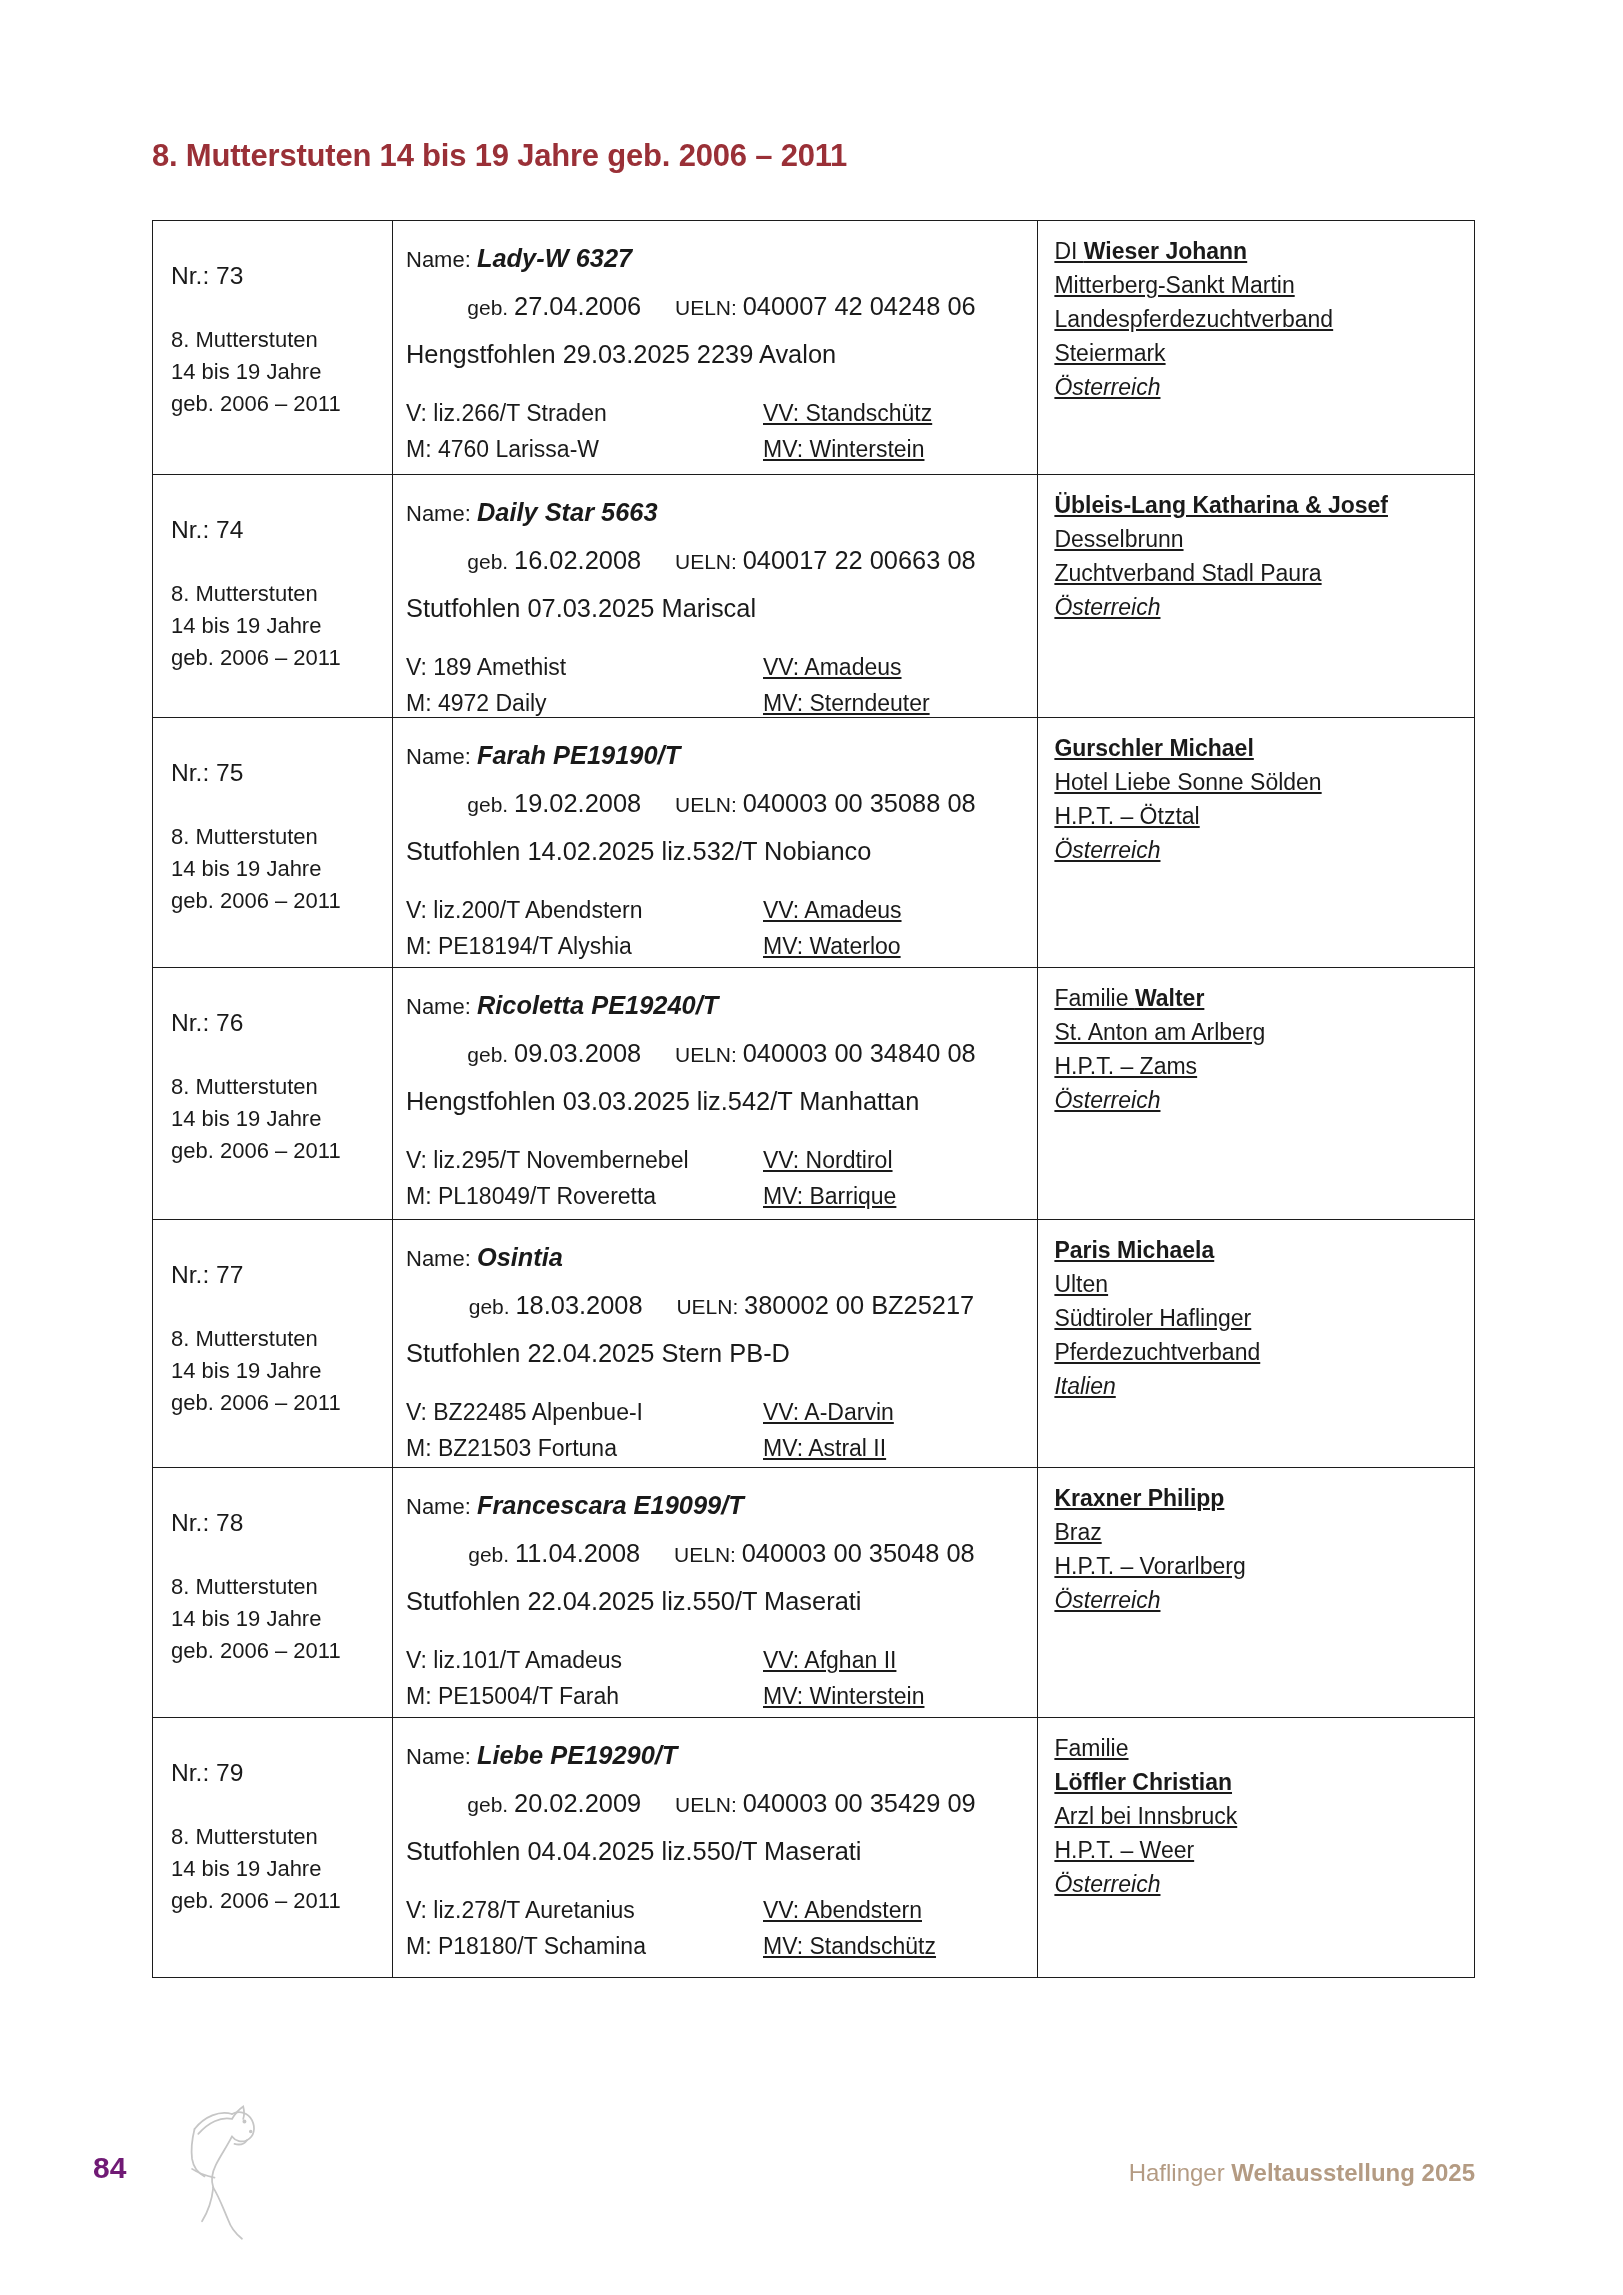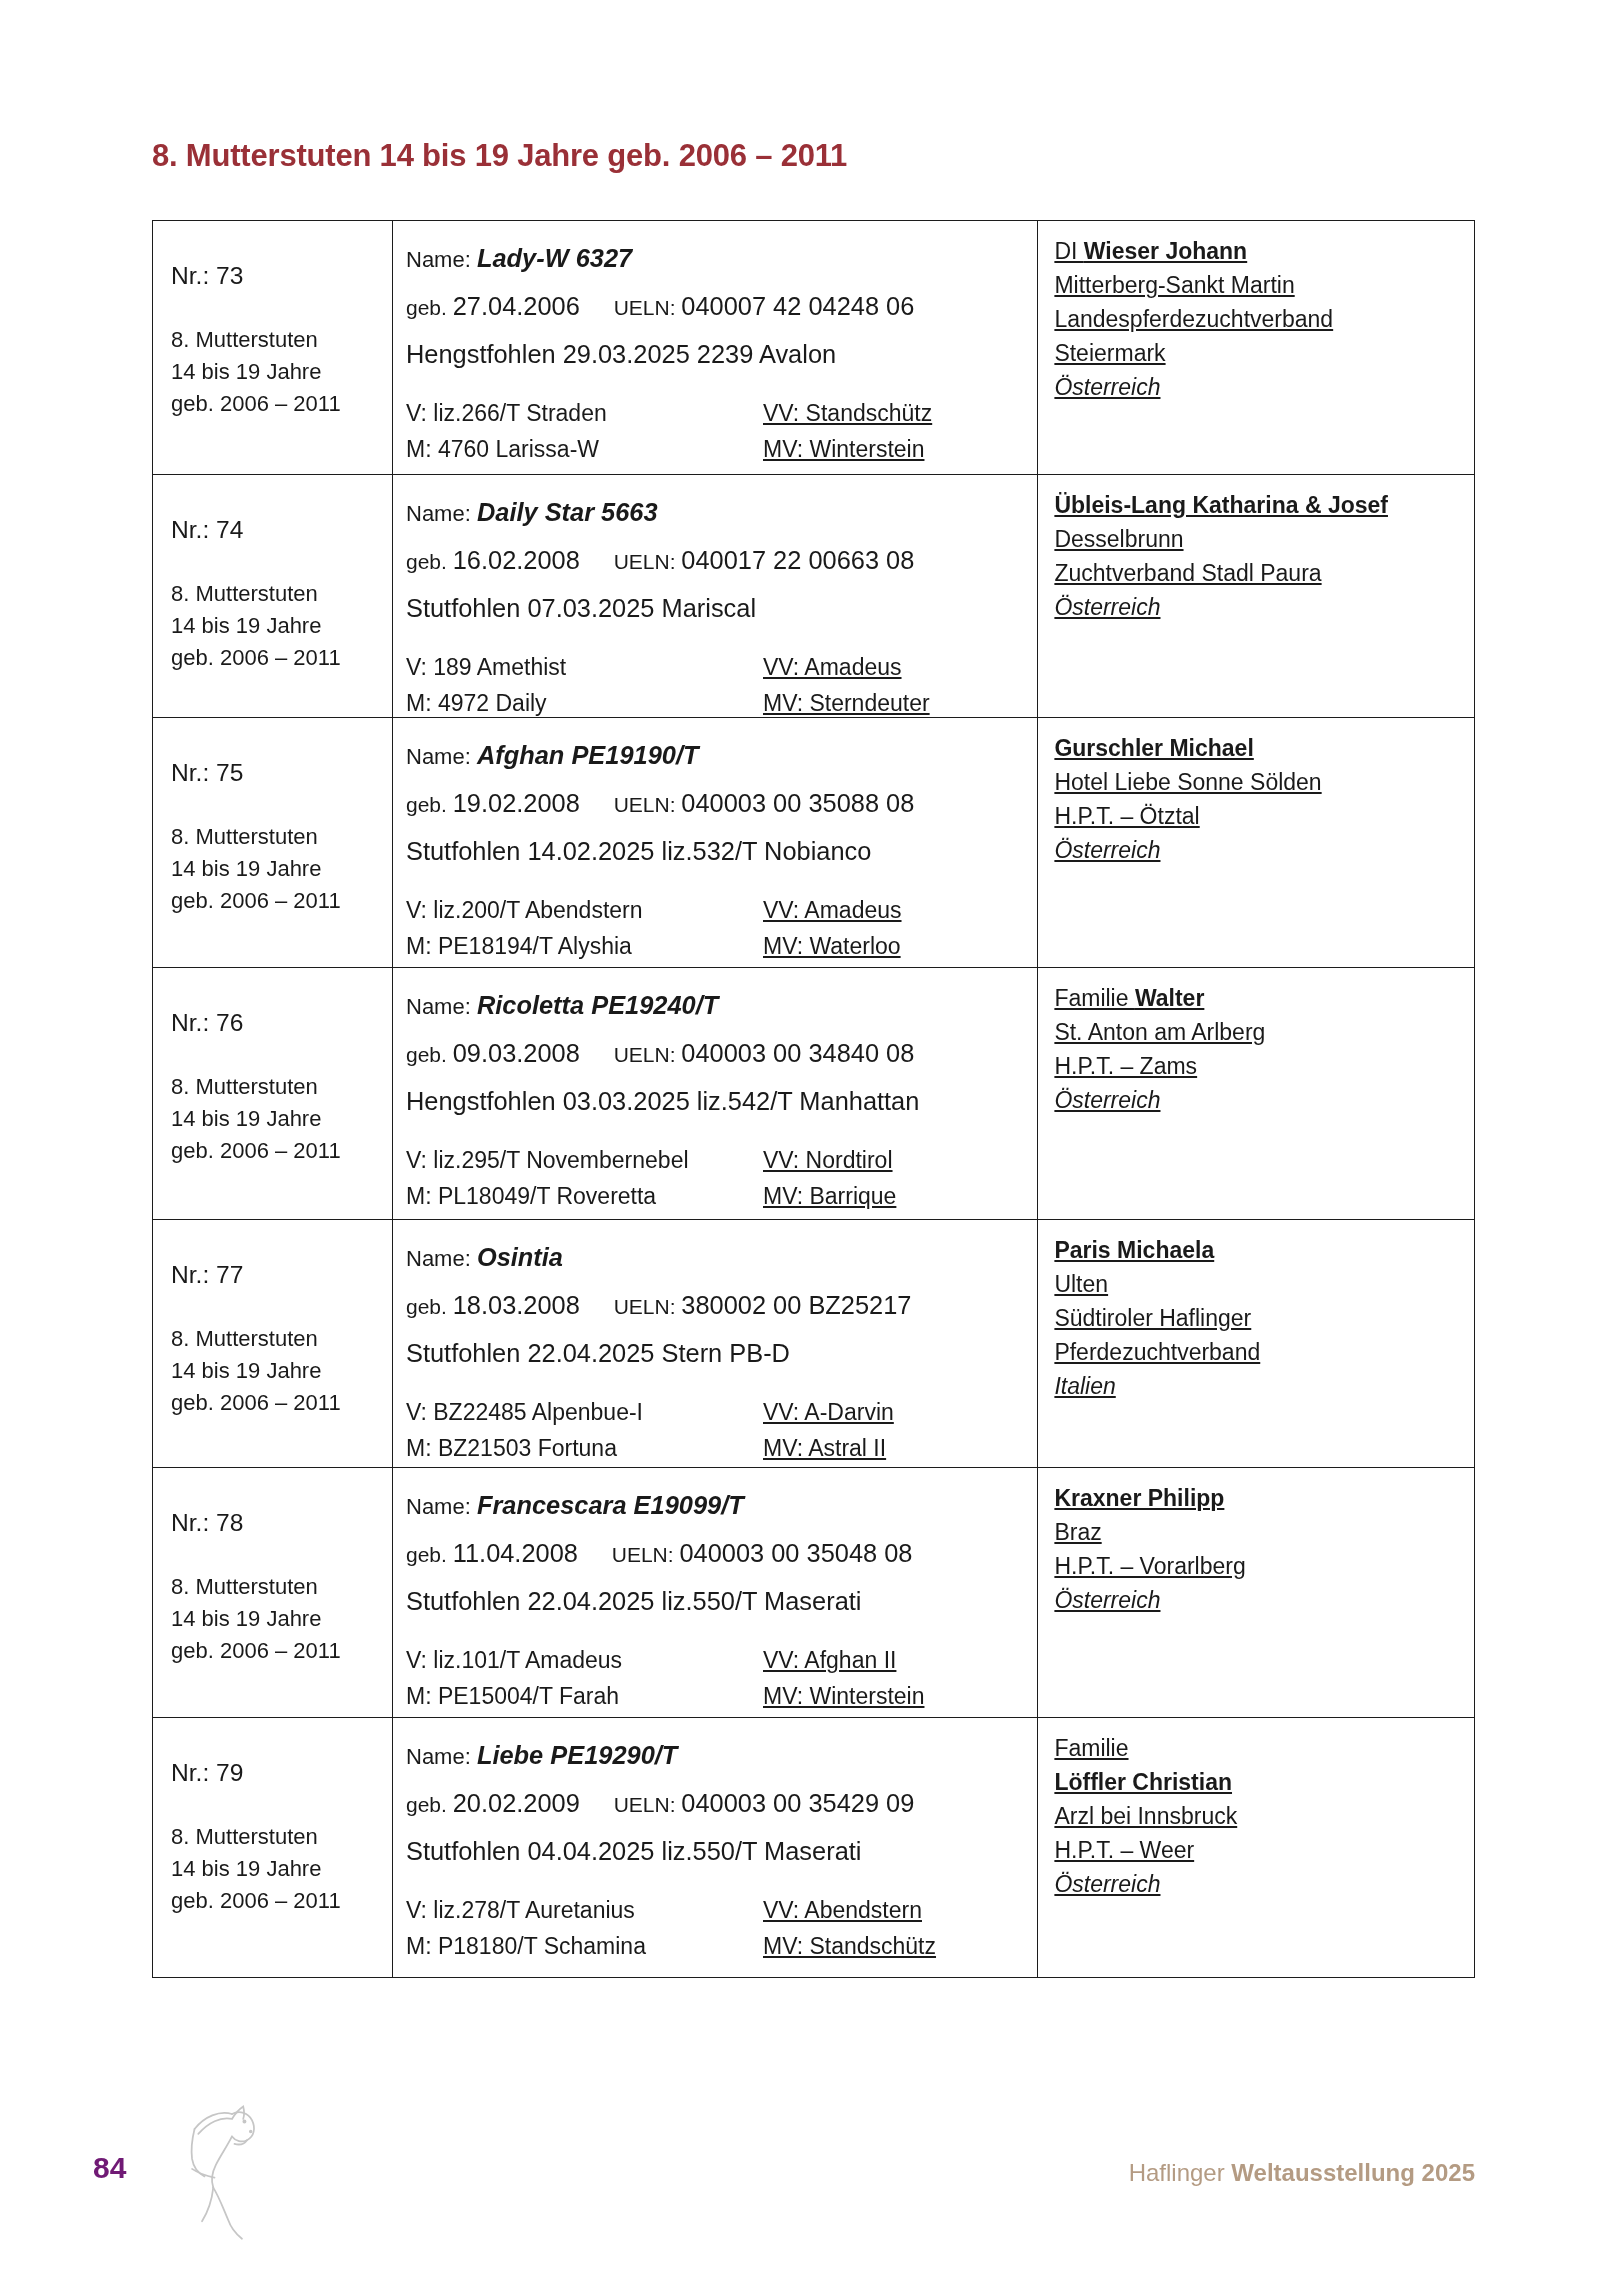--- a/index.html
+++ b/index.html
@@ -30,21 +30,21 @@
   .c1{flex:0 0 240px;border-right:1.6px solid #1c1c1c;padding:41px 0 0 18px;}
   .c2{flex:0 0 645px;border-right:1.6px solid #1c1c1c;padding:23px 0 0 13px;}
   .c3{flex:1 1 auto;padding:13px 14.8px 0 16.4px;text-decoration:underline;}
   
   .nr-line{font-size:24.6px;height:29.5px;}
   .nr-value{font-weight:normal;}
   .class-block{margin-top:32px;font-size:22px;line-height:32px;}
   
   .name-line{height:36px;font-size:22px;}
   .horse-name{font-size:25.4px;font-weight:bold;font-style:italic;}
-  .geb-line{margin-top:11.5px;height:34px;font-size:21px;}
+  .geb-line{margin-top:11.5px;height:34px;font-size:21px;text-align:center;}
   .geb-line .val{font-size:25.4px;}
   .lbl-ueln{margin-left:28px;}
   .foal-line{margin-top:14.8px;height:34px;font-size:25.4px;}
   .pedigree{margin-top:21px;display:flex;font-size:23px;line-height:36px;}
   .ped-col-left{width:357px;}
   .ped-col-right{flex:1;text-decoration:underline;}
   
   .owner-line{font-size:23px;line-height:34px;}
   .owner-line .b{font-weight:bold;}
   .owner-line .i{font-style:italic;}
@@ -161,21 +161,21 @@
       </div>
       <div class="class-block">
         <div>8. Mutterstuten</div>
         <div>14 bis 19 Jahre</div>
         <div>geb. 2006 – 2011</div>
       </div>
     </div>
     <div class="cell c2">
       <div class="name-line">
         <span class="lbl">Name:</span>
-        <span class="horse-name">Afghan PE19190/T</span>
+        <span class="horse-name">Farah PE19190/T</span>
       </div>
       <div class="geb-line">
         <span class="lbl">geb.</span>
         <span class="val">19.02.2008</span>
         <span class="lbl lbl-ueln">UELN:</span>
         <span class="val">040003 00 35088 08</span>
       </div>
       <div class="foal-line">Stutfohlen 14.02.2025 liz.532/T Nobianco</div>
       <div class="pedigree">
         <div class="ped-col-left">

